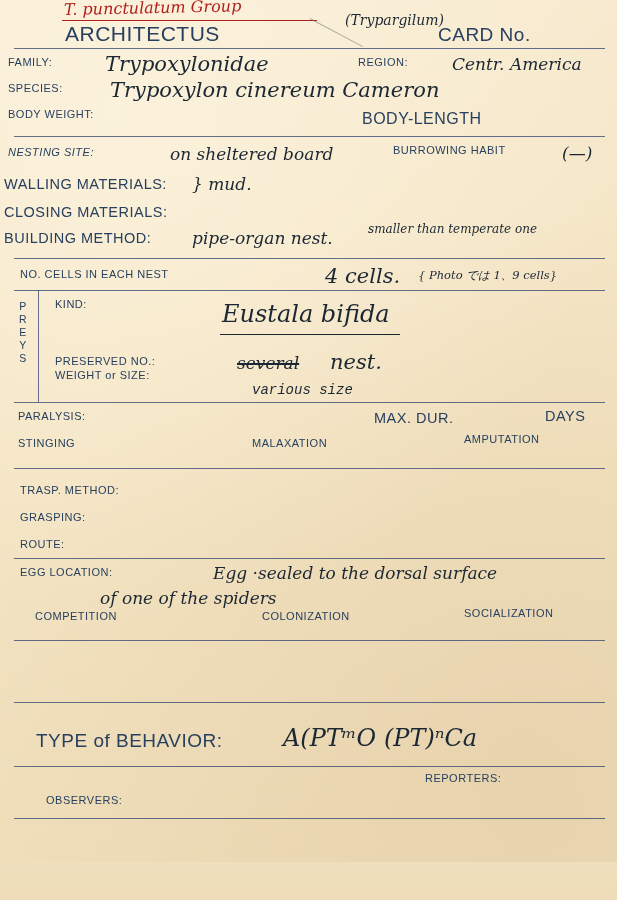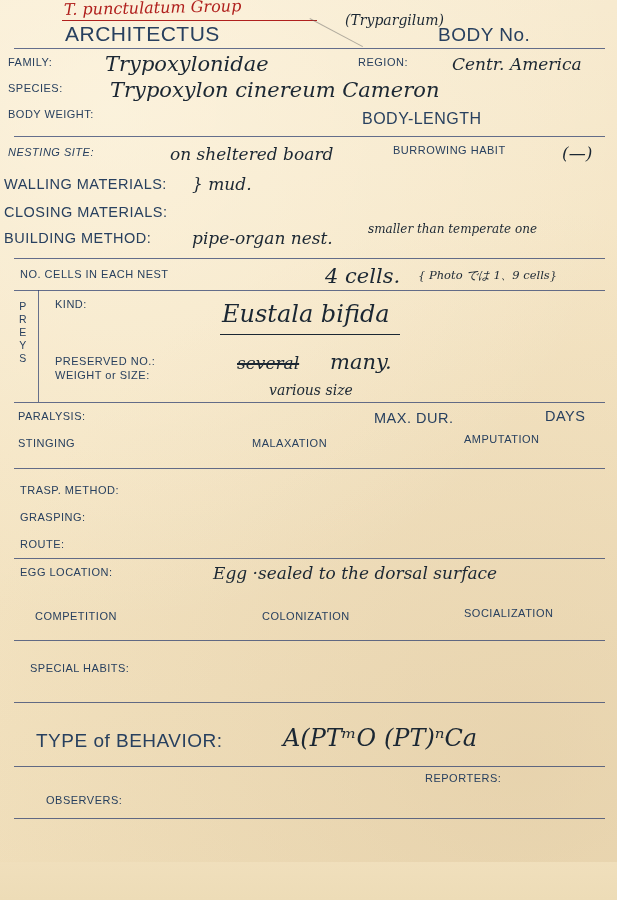--- a/index.html
+++ b/index.html
@@ -120,21 +120,21 @@
 </head>
 <body>
 
 <div class="card">
 
   <div class="red rot" style="left:64px; top:0px; font-size:16px;">T. punctulatum Group</div>
   <div class="red-underline" style="left:62px; top:20px; width:255px;"></div>
 
   <div class="printed lg" style="left:65px; top:22px; font-size:21px;">ARCHITECTUS</div>
   <div class="hand sm" style="left:345px; top:12px;">(Trypargilum)</div>
-  <div class="printed" style="left:438px; top:24px; font-size:19px;">BODY No.</div>
+  <div class="printed" style="left:438px; top:24px; font-size:19px;">CARD No.</div>
   <div class="hand" style="left:545px; top:24px;"></div>
   <div class="rule" style="top:48px;"></div>
 
   <div style="position:absolute;left:310px;top:18px;width:60px;height:30px;
               border-top:1px solid rgba(90,90,90,0.45);transform:rotate(28deg);transform-origin:left top;"></div>
 
   <div class="printed" style="left:8px; top:56px;">FAMILY:</div>
   <div class="hand lg" style="left:105px; top:52px;">Trypoxylonidae</div>
   <div class="printed" style="left:358px; top:56px;">REGION:</div>
   <div class="hand" style="left:452px; top:54px;">Centr. America</div>
@@ -170,48 +170,48 @@
 
   <div class="vline" style="left:38px; top:290px; height:112px;"></div>
   <div class="preys-letters" style="left:16px; top:300px;">P<br>R<br>E<br>Y<br>S</div>
 
   <div class="printed" style="left:55px; top:298px;">KIND:</div>
   <div class="hand xl" style="left:222px; top:300px;">Eustala bifida</div>
   <div class="underline-hand" style="left:220px; top:334px; width:180px;"></div>
 
   <div class="printed" style="left:55px; top:355px;">PRESERVED NO.:</div>
   <div class="hand strike" style="left:237px; top:353px;">several</div>
-  <div class="hand lg" style="left:330px; top:350px;">many.</div>
+  <div class="hand lg" style="left:330px; top:350px;">nest.</div>
 
   <div class="printed" style="left:55px; top:369px;">WEIGHT or SIZE:</div>
-  <div class="hand sm" style="left:269px; top:382px;">various size</div>
+  <div class="hand sm" style="left:252px; top:382px;font-family:Liberation Mono, monospace;">various size</div>
   <div class="rule" style="top:402px;"></div>
 
   <div class="printed" style="left:18px; top:410px;">PARALYSIS:</div>
   <div class="printed sm" style="left:374px; top:410px;">MAX. DUR.</div>
   <div class="printed sm" style="left:545px; top:408px;">DAYS</div>
   <div class="printed" style="left:18px; top:437px;">STINGING</div>
   <div class="printed" style="left:252px; top:437px;">MALAXATION</div>
   <div class="printed" style="left:464px; top:433px;">AMPUTATION</div>
   <div class="rule" style="top:468px;"></div>
 
   <div class="printed" style="left:20px; top:484px;">TRASP. METHOD:</div>
   <div class="printed" style="left:20px; top:511px;">GRASPING:</div>
   <div class="printed" style="left:20px; top:538px;">ROUTE:</div>
   <div class="rule" style="top:558px;"></div>
 
   <div class="printed" style="left:20px; top:566px;">EGG LOCATION:</div>
   <div class="hand" style="left:213px; top:563px;">Egg ·sealed to the dorsal surface</div>
+  <div class="hand" style="left:100px; top:588px;">of one of the spiders</div>
 
   <div class="printed" style="left:35px; top:610px;">COMPETITION</div>
   <div class="printed" style="left:262px; top:610px;">COLONIZATION</div>
   <div class="printed" style="left:464px; top:607px;">SOCIALIZATION</div>
   <div class="rule" style="top:640px;"></div>
 
-  <div class="printed" style="left:30px; top:662px;">SPECIAL HABITS:</div>
   <div class="hand" style="left:225px; top:662px;"></div>
   <div class="rule" style="top:702px;"></div>
 
   <div class="printed" style="left:36px; top:730px; font-size:19px;">TYPE of BEHAVIOR:</div>
   <div class="hand xl" style="left:283px; top:724px;">A(PTᵐO (PT)ⁿCa</div>
   <div class="rule" style="top:766px;"></div>
 
   <div class="printed" style="left:46px; top:794px;">OBSERVERS:</div>
   <div class="printed" style="left:425px; top:772px;">REPORTERS:</div>
   <div class="hand" style="left:425px; top:800px;"></div>

